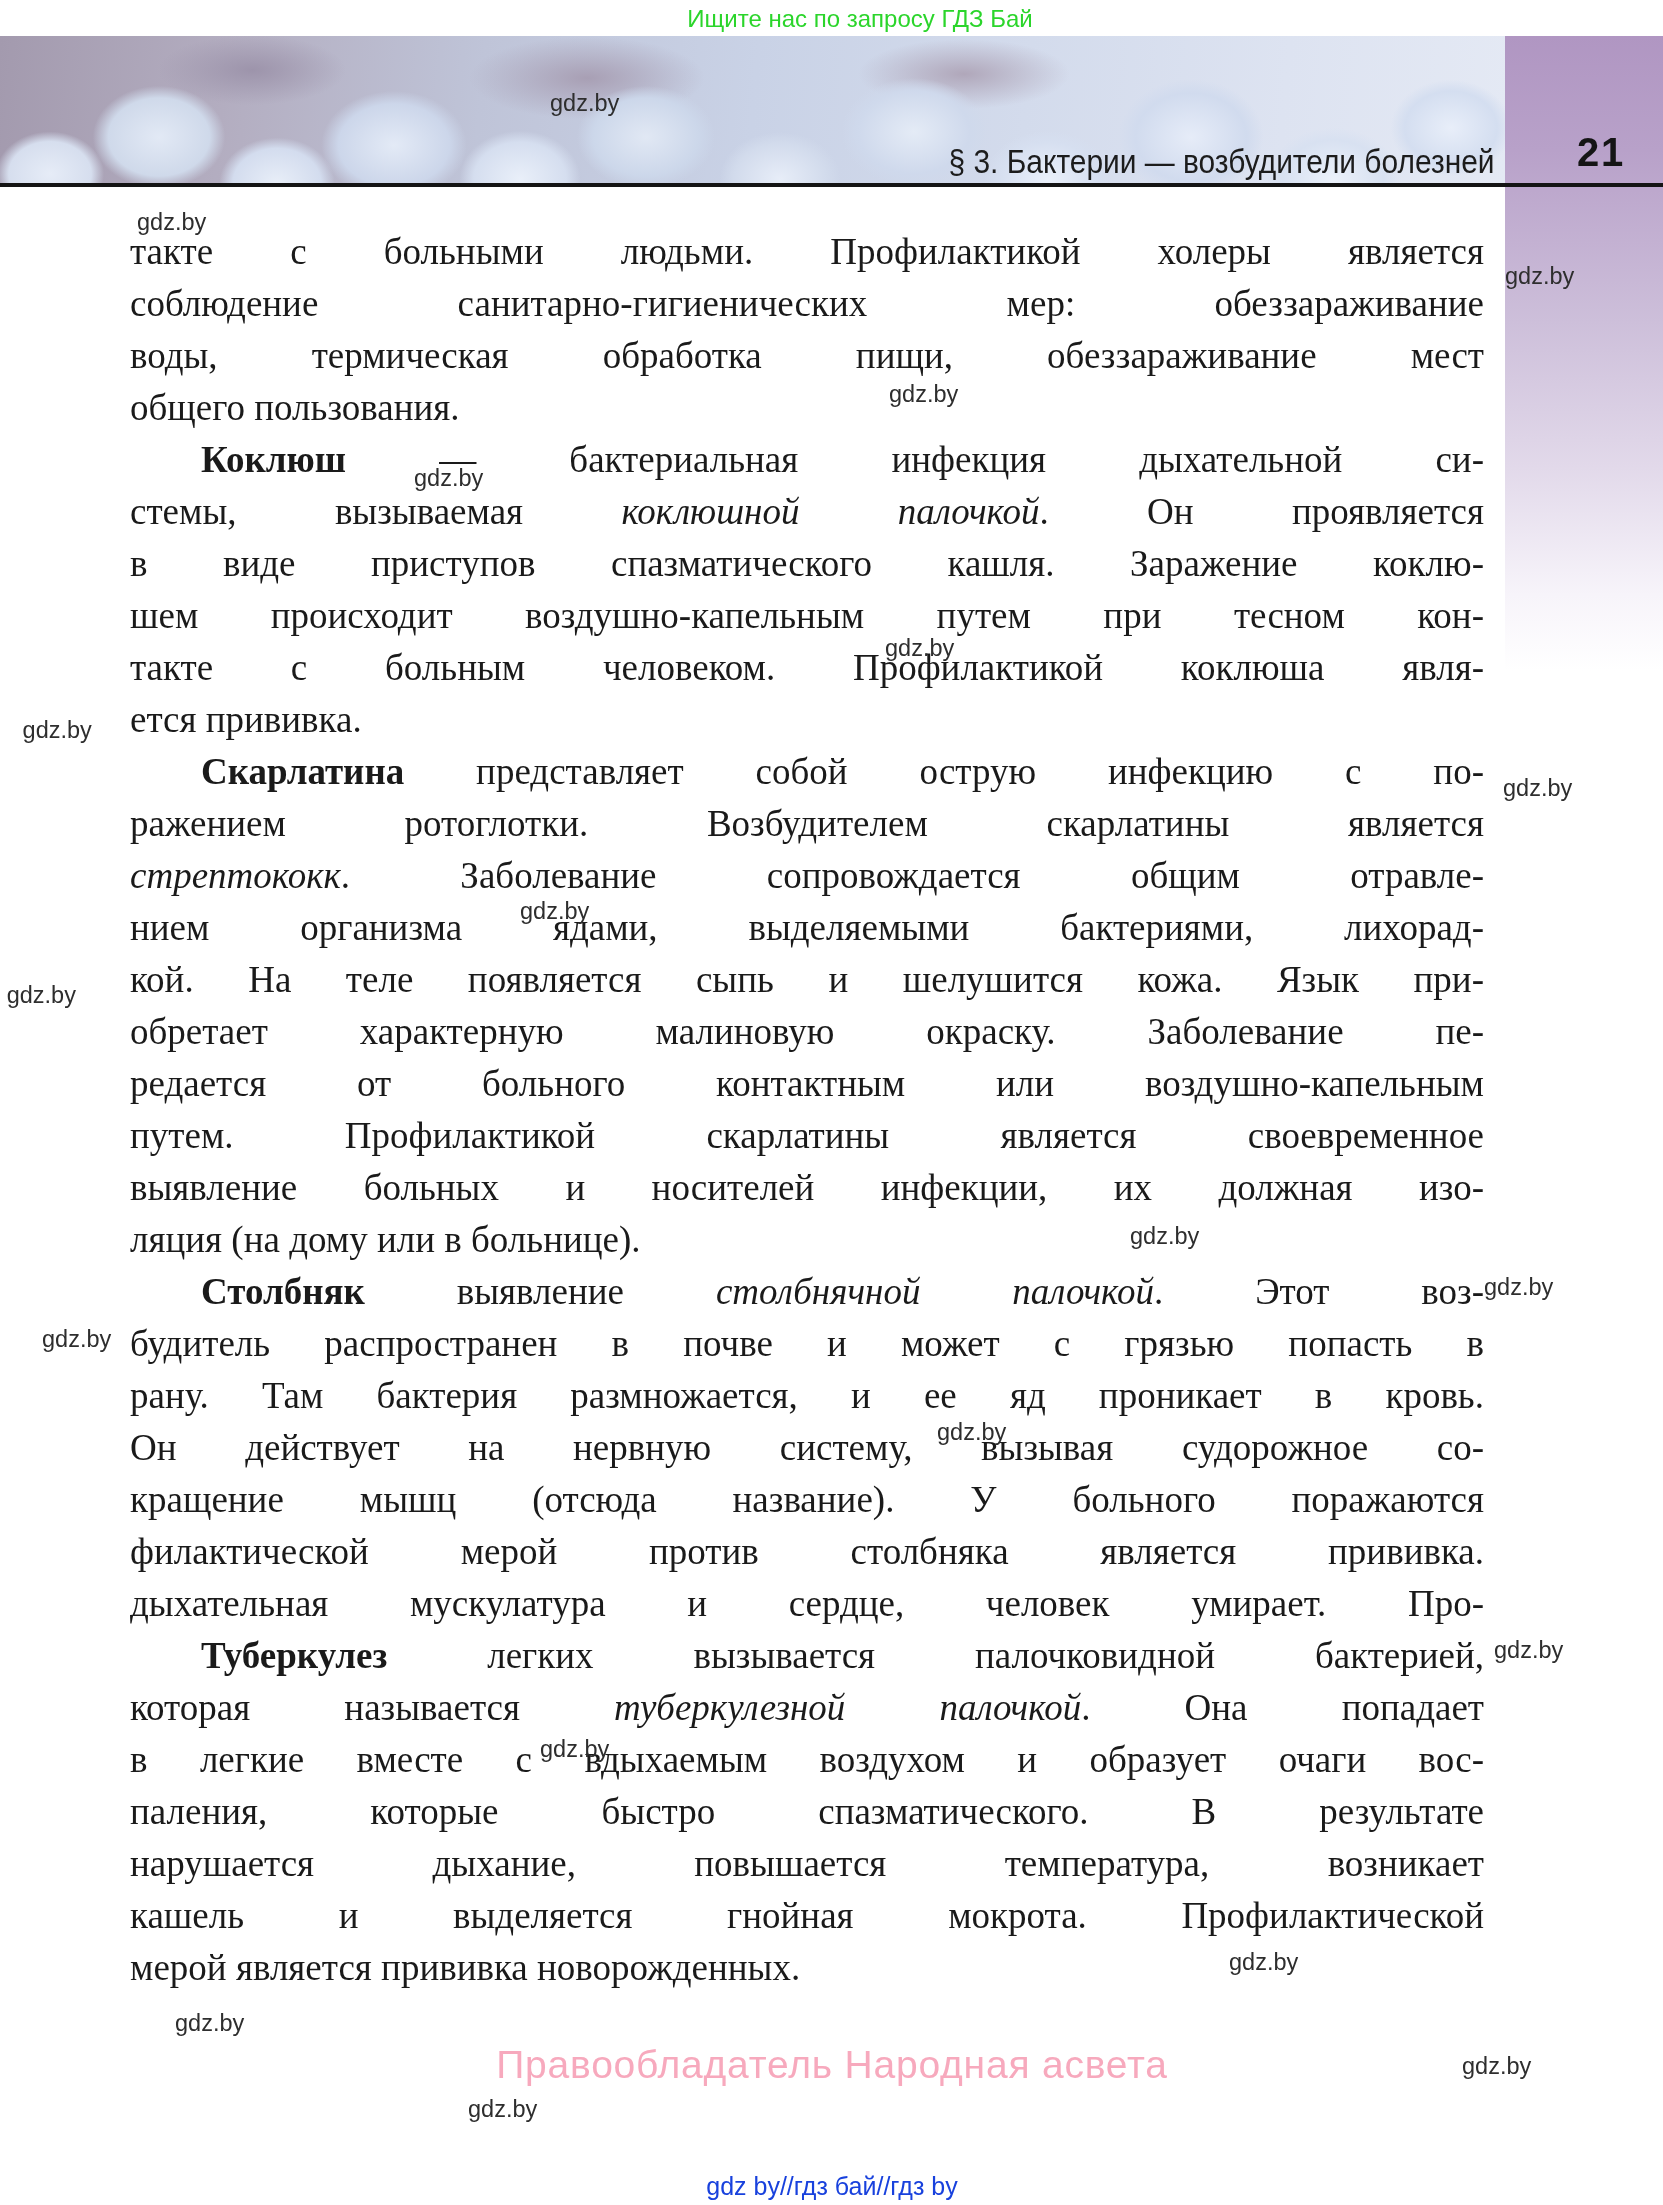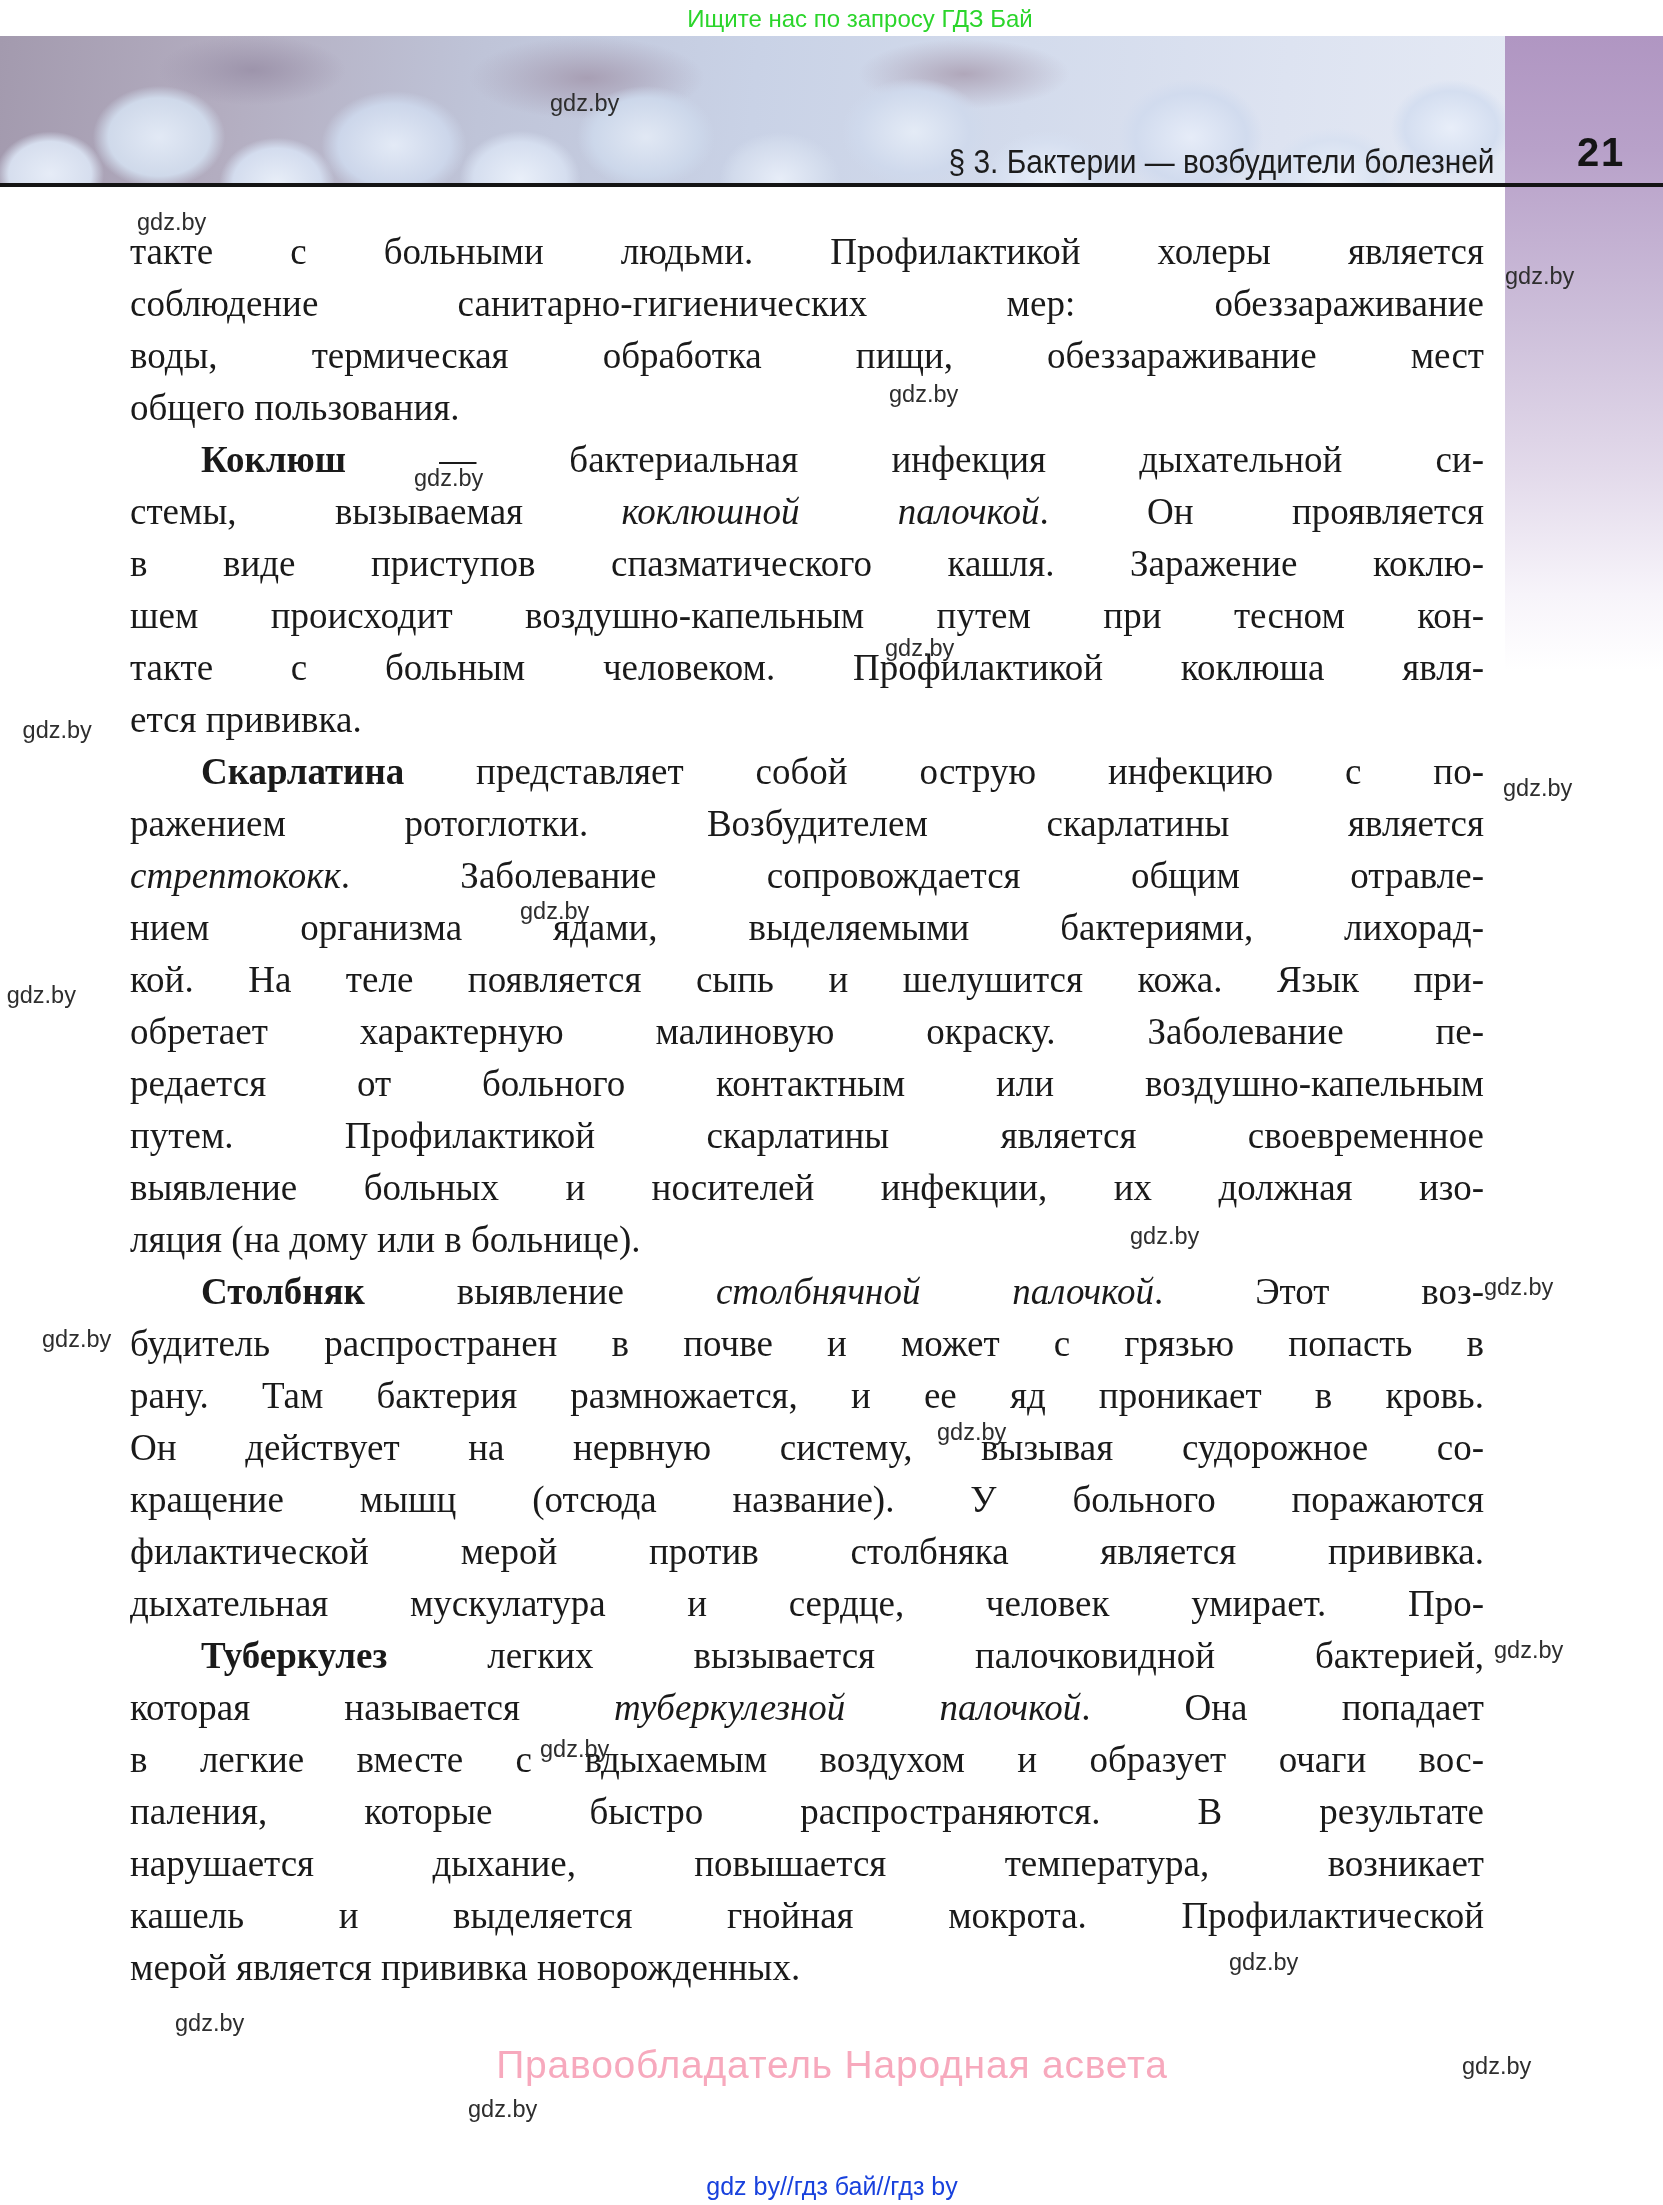--- a/index.html
+++ b/index.html
@@ -118,21 +118,21 @@
       <div class="line ind"><span class="b">Столбняк</span><span> выявление </span><span class="i">столбнячной палочкой</span><span>. Этот воз-</span></div>
       <div class="line"><span>будитель распространен в почве и может с грязью попасть в</span></div>
       <div class="line"><span>рану. Там бактерия размножается, и ее яд проникает в кровь.</span></div>
       <div class="line"><span>Он действует на нервную систему, вызывая судорожное со-</span></div>
       <div class="line"><span>кращение мышц (отсюда название). У больного поражаются</span></div>
       <div class="line"><span>филактической мерой против столбняка является прививка.</span></div>
       <div class="line"><span>дыхательная мускулатура и сердце, человек умирает. Про-</span></div>
       <div class="line ind"><span class="b">Туберкулез</span><span> легких вызывается палочковидной бактерией,</span></div>
       <div class="line"><span>которая называется </span><span class="i">туберкулезной палочкой</span><span>. Она попадает</span></div>
       <div class="line"><span>в легкие вместе с вдыхаемым воздухом и образует очаги вос-</span></div>
-      <div class="line"><span>паления, которые быстро распространяются. В результате</span></div>
+      <div class="line"><span>паления, которые быстро спазматического. В результате</span></div>
       <div class="line"><span>нарушается дыхание, повышается температура, возникает</span></div>
       <div class="line"><span>кашель и выделяется гнойная мокрота. Профилактической</span></div>
       <div class="line end"><span>мерой является прививка новорожденных.</span></div>
     </div>
 
   <span class="wm" style="left:550px;top:91px;">gdz.by</span>
   <span class="wm" style="left:137px;top:210px;">gdz.by</span>
   <span class="wm" style="left:1505px;top:264px;">gdz.by</span>
   <span class="wm" style="left:889px;top:382px;">gdz.by</span>
   <span class="wm" style="left:414px;top:466px;">gdz.by</span>

